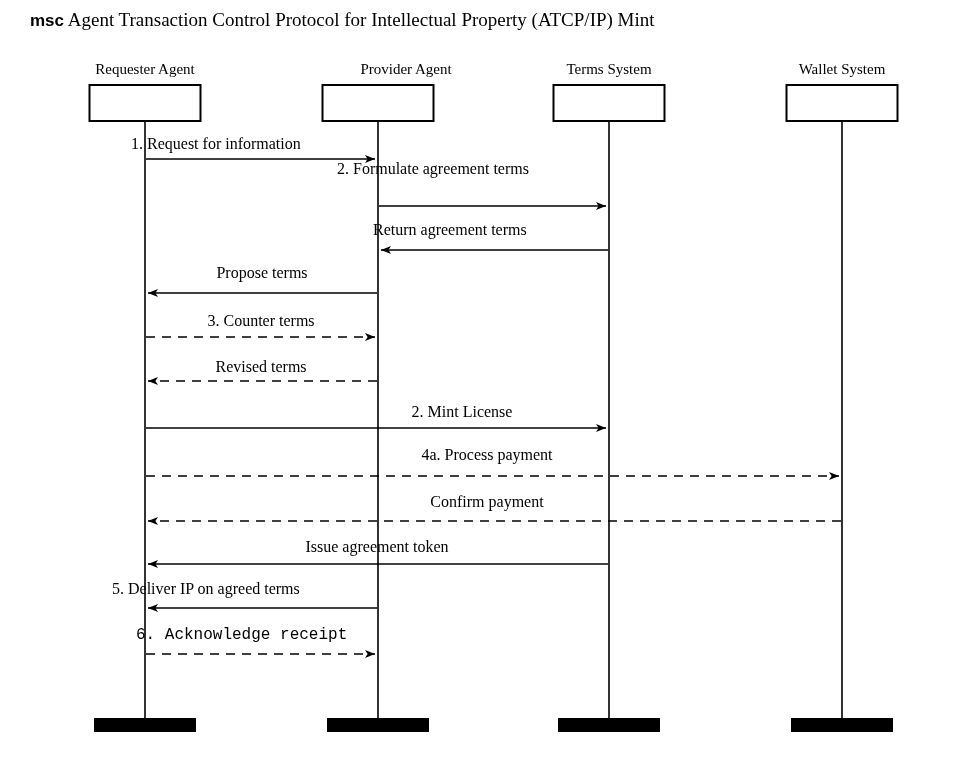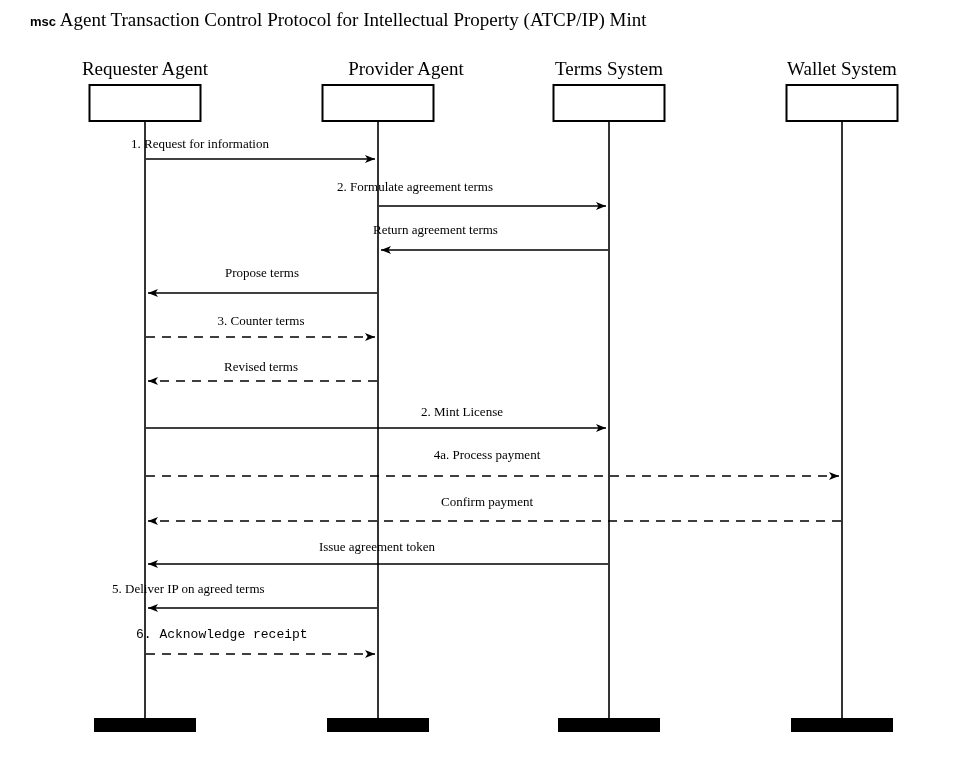--- a/index.html
+++ b/index.html
@@ -25,43 +25,43 @@
     position: absolute;
     left: 30px;
     top: 8px;
     font-size: 19px;
     line-height: 24px;
     white-space: nowrap;
   }
   #diagram-title .kw {
     font-family: "Liberation Sans", "DejaVu Sans", sans-serif;
     font-weight: bold;
-    font-size: 13px;
+    font-size: 17px;
   }
   
   #msc-canvas {
     position: absolute;
     left: 0;
     top: 0;
     width: 968px;
     height: 776px;
   }
   
   .actor-label {
     position: absolute;
-    font-size: 19px;
+    font-size: 15px;
     line-height: 22px;
     text-align: center;
     white-space: nowrap;
     transform: translateX(-50%);
   }
   
   .msg-label {
     position: absolute;
-    font-size: 13px;
+    font-size: 16px;
     line-height: 22px;
     white-space: nowrap;
   }
   .msg-label.center { transform: translateX(-50%); }
 </style>
 </head>
 <body>
 
 <div id="msc-root">
 
@@ -114,21 +114,21 @@
   </svg>
 
   <div id="actor-labels">
       <div class="actor-label" style="left: 145px; top: 58px;">Requester Agent</div>
       <div class="actor-label" style="left: 378px; top: 58px; margin-left: 28px;">Provider Agent</div>
       <div class="actor-label" style="left: 609px; top: 58px;">Terms System</div>
       <div class="actor-label" style="left: 842px; top: 58px;">Wallet System</div>
     </div>
   <div id="message-labels">
       <div class="msg-label" style="left: 131px; top: 133px;">1. Request for information</div>
-      <div class="msg-label" style="left: 337px; top: 176px;">2. Formulate agreement terms</div>
+      <div class="msg-label" style="left: 337px; top: 158px;">2. Formulate agreement terms</div>
       <div class="msg-label" style="left: 373px; top: 219px;">Return agreement terms</div>
       <div class="msg-label center" style="left: 262px; top: 262px;">Propose terms</div>
       <div class="msg-label center" style="left: 261px; top: 310px;">3. Counter terms</div>
       <div class="msg-label center" style="left: 261px; top: 356px;">Revised terms</div>
       <div class="msg-label center" style="left: 462px; top: 401px;">2. Mint License</div>
       <div class="msg-label center" style="left: 487px; top: 444px;">4a. Process payment</div>
       <div class="msg-label center" style="left: 487px; top: 491px;">Confirm payment</div>
       <div class="msg-label center" style="left: 377px; top: 536px;">Issue agreement token</div>
       <div class="msg-label" style="left: 112px; top: 578px;">5. Deliver IP on agreed terms</div>
       <div class="msg-label" style="left: 136px; top: 624px; font-family: Liberation Mono, monospace;">6. Acknowledge receipt</div>

